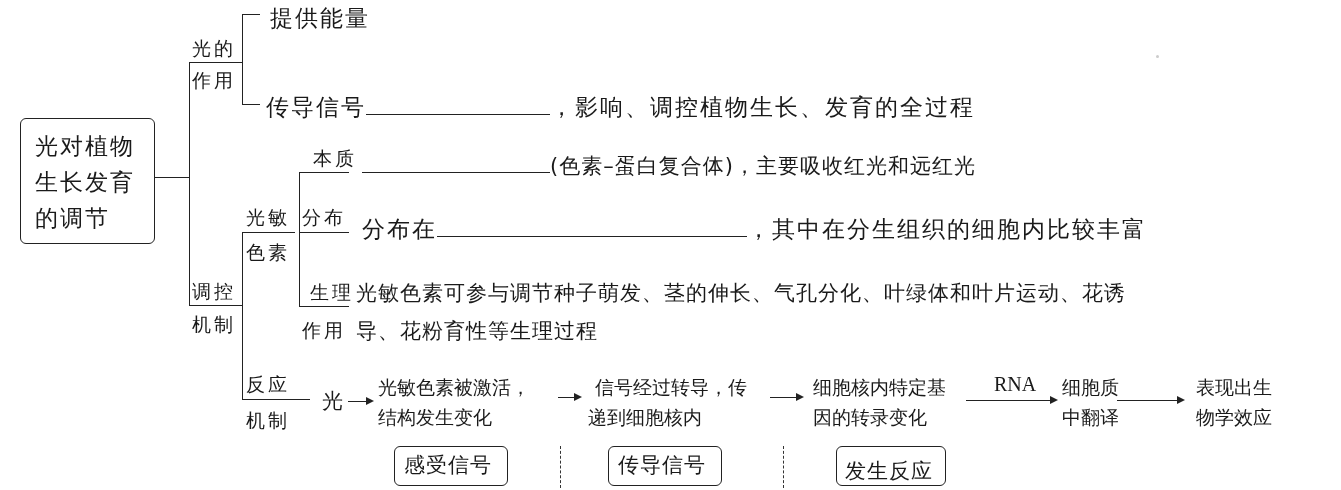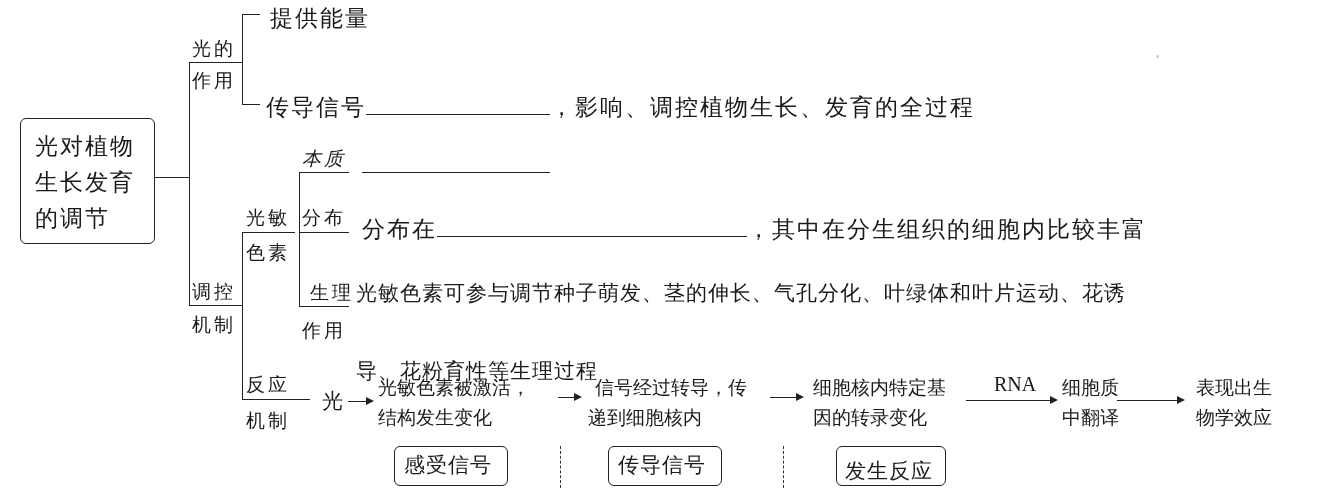--- a/index.html
+++ b/index.html
@@ -45,36 +45,36 @@
 <div class="abs t-sm" style="left:192px;top:279px;">调控</div>
 <div class="abs t-sm" style="left:192px;top:312px;">机制</div>
 <div class="vl" style="left:242px;top:232px;height:167px;"></div>
 
 <div class="hl" style="left:242px;top:232px;width:53px;"></div>
 <div class="abs t-sm" style="left:246px;top:205px;">光敏</div>
 <div class="abs t-sm" style="left:246px;top:240px;text-align:right;">色素</div>
 <div class="vl" style="left:299px;top:172px;height:134px;"></div>
 
 <div class="hl" style="left:299px;top:172px;width:50px;"></div>
-<div class="abs t-sm" style="left:302px;top:146px;font-style:italic;">本质</div>
+<div class="abs t-sm" style="left:313px;top:146px;">本质</div>
 <div class="abs t-md" style="left:362px;top:150px;">
-  <span class="blank" style="width:188px;"></span>
+  <span class="blank" style="width:188px;"></span><span>(色素–蛋白复合体)，主要吸收红光和远红光</span>
 </div>
 
 <div class="hl" style="left:299px;top:232px;width:50px;"></div>
 <div class="abs t-sm" style="left:302px;top:205px;">分布</div>
 <div class="abs t-lg" style="left:362px;top:214px;">
   <span>分布在</span><span class="blank" style="width:310px;"></span><span>，其中在分生组织的细胞内比较丰富</span>
 </div>
 
 <div class="hl" style="left:299px;top:306px;width:50px;"></div>
 <div class="abs t-sm" style="left:310px;top:280px;">生理</div>
 <div class="abs t-sm" style="left:302px;top:318px;">作用</div>
 <div class="abs t-md" style="left:356px;top:280px;">光敏色素可参与调节种子萌发、茎的伸长、气孔分化、叶绿体和叶片运动、花诱</div>
-<div class="abs t-md" style="left:356px;top:318px;margin-top:40px;">导、花粉育性等生理过程</div>
+<div class="abs t-md" style="left:356px;top:318px;">导、花粉育性等生理过程</div>
 
 <div class="hl" style="left:242px;top:399px;width:68px;"></div>
 <div class="abs t-sm" style="left:246px;top:372px;">反应</div>
 <div class="abs t-sm" style="left:246px;top:408px;">机制</div>
 <div class="abs t-md" style="left:322px;top:388px;">光</div>
 
 <div class="arrow" style="left:348px;top:401px;width:24px;"></div>
 <div class="abs t-md" style="left:378px;top:374px;font-size:19px;letter-spacing:0;">光敏色素被激活，</div>
 <div class="abs t-md" style="left:378px;top:404px;font-size:19px;letter-spacing:0;">结构发生变化</div>
 

